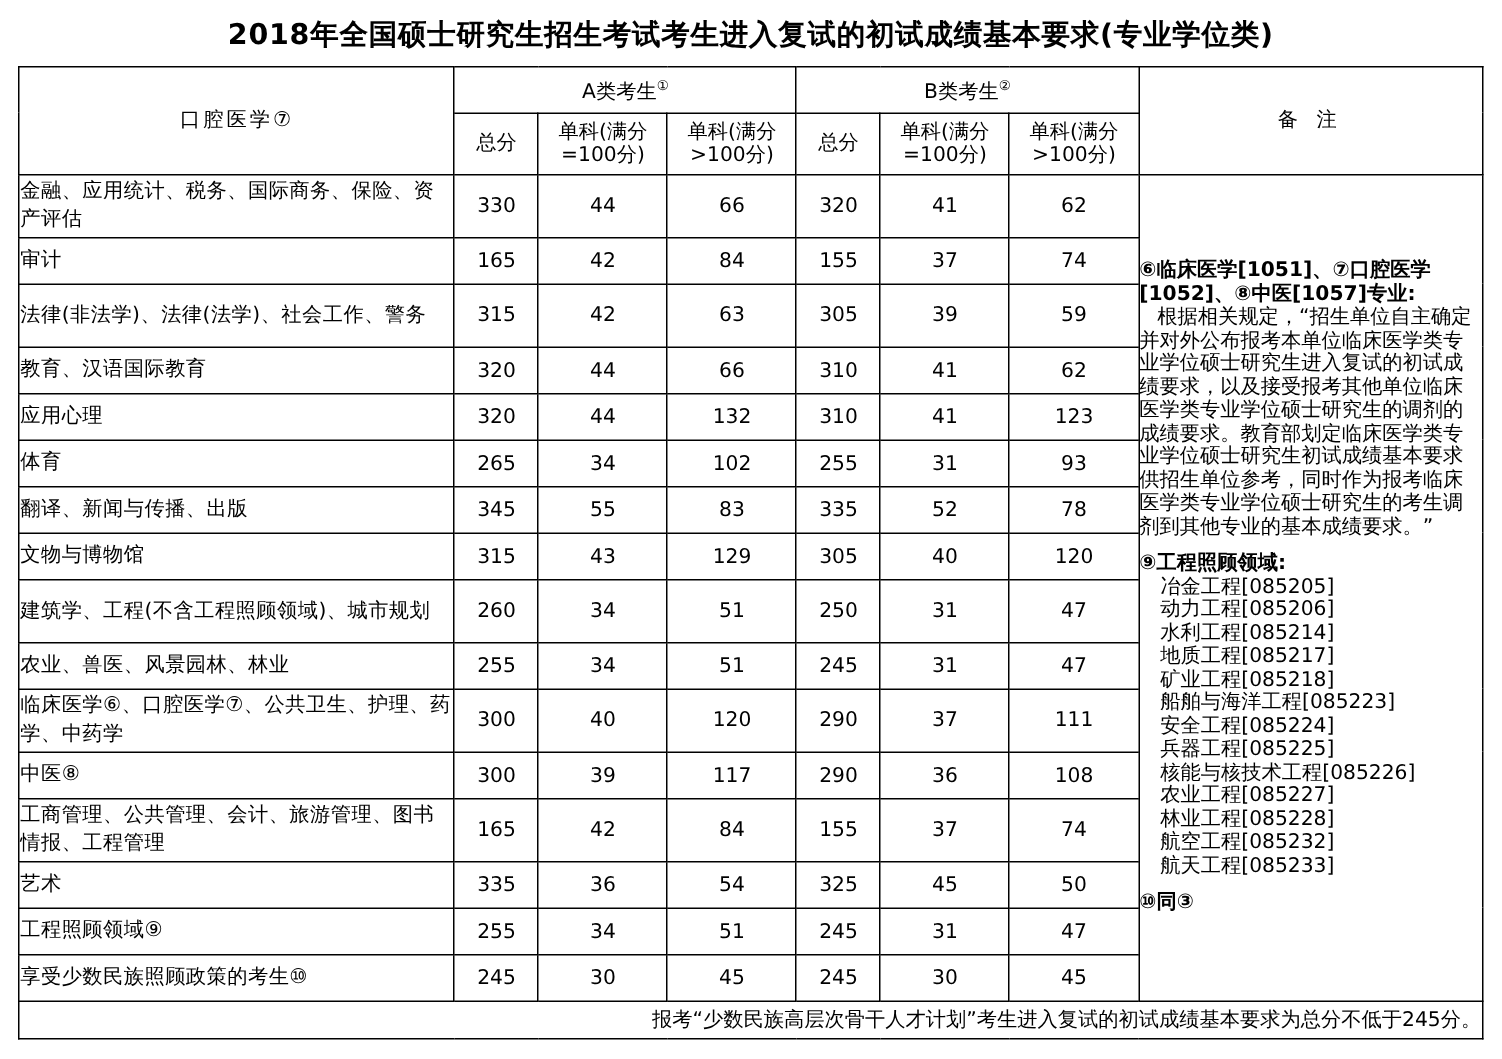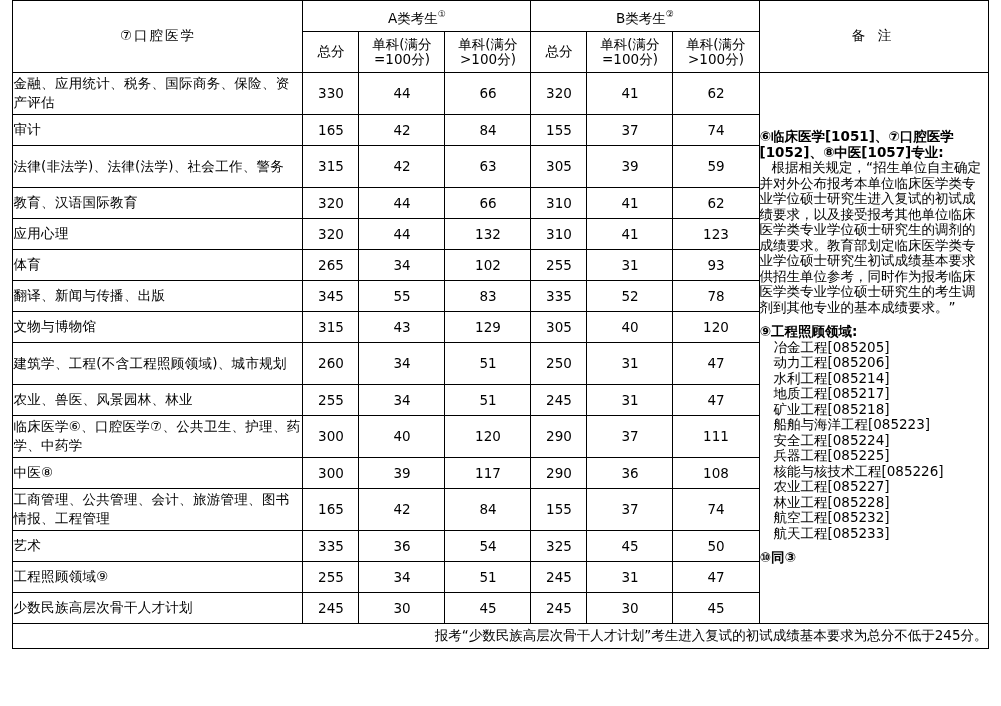--- a/index.html
+++ b/index.html
@@ -118,35 +118,36 @@
   }
   .r-height2 {
     height: 42px;
   }
 </style>
 </head>
 <body>
 
 <div class="page">
 
+  <div class="doc-title">2018年全国硕士研究生招生考试考生进入复试的初试成绩基本要求(专业学位类)</div>
 
   <table class="grid">
     <colgroup>
       <col style="width:290px">
       <col style="width:56px">
       <col style="width:86px">
       <col style="width:86px">
       <col style="width:56px">
       <col style="width:86px">
       <col style="width:86px">
       <col style="width:229px">
     </colgroup>
     <tbody>
       <tr>
-        <td class="hdr-name" rowspan="2">⑦口腔医学</td>
+        <td class="hdr-name" rowspan="2">口腔医学⑦</td>
         <td class="hdr-major" colspan="3">
           <span>A类考生</span><span class="sup">①</span>
         </td>
         <td class="hdr-major" colspan="3">
           <span>B类考生</span><span class="sup">②</span>
         </td>
         <td class="hdr-note" rowspan="2">备 注</td>
       </tr>
       <tr>
         <td class="hdr-sub">总分</td>
@@ -324,21 +325,21 @@
         <td class="subject">工程照顾领域⑨</td>
         <td class="num">255</td>
         <td class="num">34</td>
         <td class="num">51</td>
         <td class="num">245</td>
         <td class="num">31</td>
         <td class="num">47</td>
       </tr>
 
       <tr class="r-height">
-        <td class="subject">少数民族高层次骨干人才计划</td>
+        <td class="subject">享受少数民族照顾政策的考生⑩</td>
         <td class="num">245</td>
         <td class="num">30</td>
         <td class="num">45</td>
         <td class="num">245</td>
         <td class="num">30</td>
         <td class="num">45</td>
       </tr>
 
       <tr class="footer-row">
         <td colspan="8">报考“少数民族高层次骨干人才计划”考生进入复试的初试成绩基本要求为总分不低于245分。</td>

